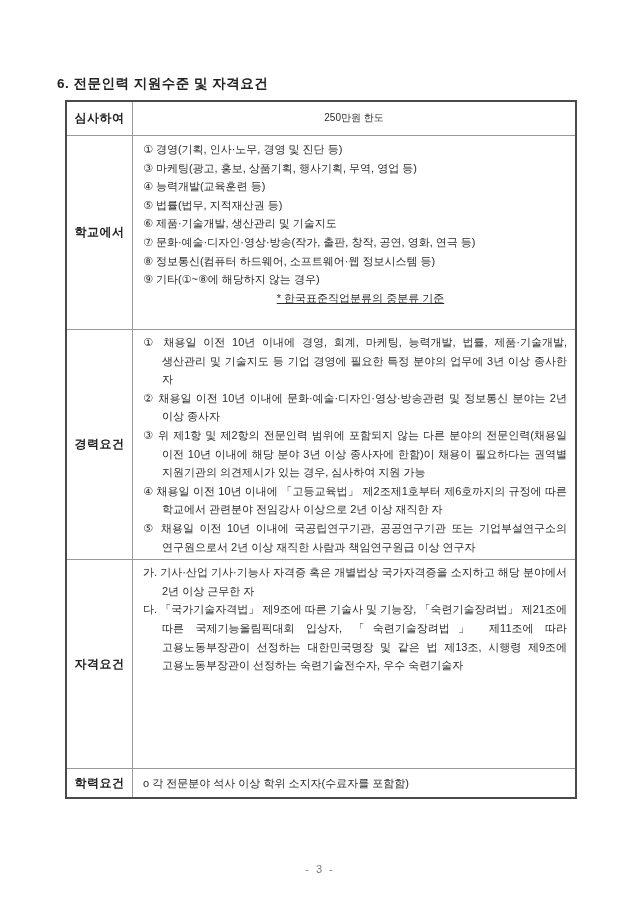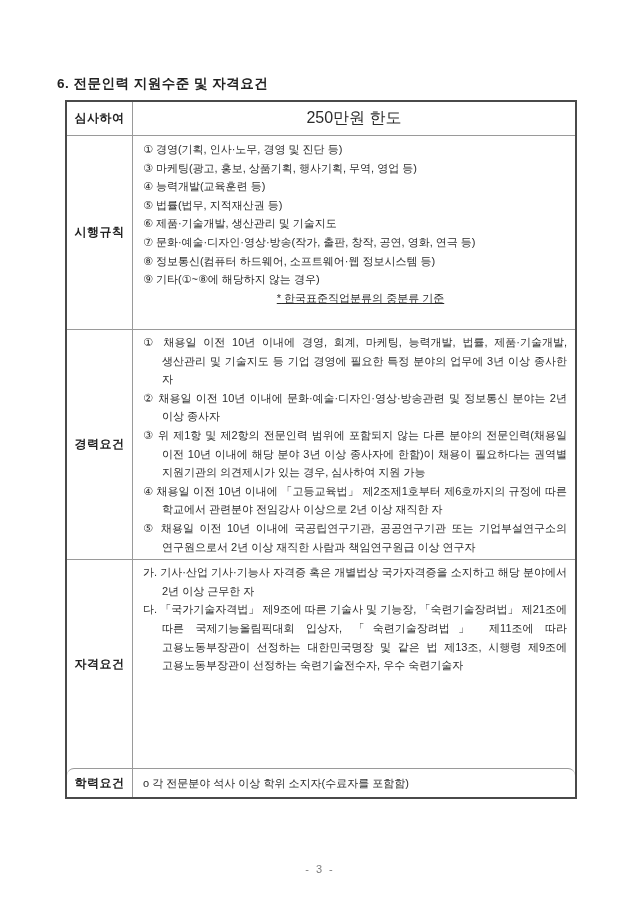--- a/index.html
+++ b/index.html
@@ -61,37 +61,37 @@
     font-size:11px;
     line-height:18.6px;
     text-align:justify;
     padding-left:19px;
     text-indent:-19px;
     color:#2b2b2b;
     word-break:keep-all;
   }
   .item.plain{
     padding-left:0;text-indent:0;text-align:center;
-    font-size:16px;line-height:18.6px;
+    font-size:10px;line-height:18.6px;
   }
   .item.note{
     margin-left:11px;
     padding-left:12px;
     text-indent:-12px;
     text-align:center;
     text-decoration:underline;
   }
   .marker{display:inline;}
   
   .row-support-level{min-height:33px;}
   .row-specialty-fields{min-height:194px;}
   .row-specialty-fields .content-cell{padding-top:4px;}
   .row-career-requirements{min-height:207px;}
   .row-qualification-requirements{min-height:209px;}
-  .row-education-requirements{min-height:29px;border-radius:7px;}
+  .row-education-requirements{min-height:29px;}
   .row-education-requirements .content-cell{
     display:flex;align-items:center;
   }
   .page-number{
     position:absolute;
     left:0;right:0;
     top:863px;
     text-align:center;
     font-size:11px;
     color:#7d7d7d;
@@ -105,21 +105,21 @@
   <div class="doc-title">6. 전문인력 지원수준 및 자격요건</div>
 
   <div class="req-table">
       <div class="trow row-support-level">
         <div class="label-cell">심사하여</div>
         <div class="content-cell center">
           <div class="item plain">250만원 한도</div>
         </div>
       </div>
       <div class="trow row-specialty-fields">
-        <div class="label-cell">시행규칙</div>
+        <div class="label-cell">학교에서</div>
         <div class="content-cell">
           <div class="item"><div class="marker" style="display: inline;">①</div> 경영(기획, 인사·노무, 경영 및 진단 등)</div>
           <div class="item"><div class="marker" style="display: inline;">③</div> 마케팅(광고, 홍보, 상품기획, 행사기획, 무역, 영업 등)</div>
           <div class="item"><div class="marker" style="display: inline;">④</div> 능력개발(교육훈련 등)</div>
           <div class="item"><div class="marker" style="display: inline;">⑤</div> 법률(법무, 지적재산권 등)</div>
           <div class="item"><div class="marker" style="display: inline;">⑥</div> 제품·기술개발, 생산관리 및 기술지도</div>
           <div class="item"><div class="marker" style="display: inline;">⑦</div> 문화·예술·디자인·영상·방송(작가, 출판, 창작, 공연, 영화, 연극 등)</div>
           <div class="item"><div class="marker" style="display: inline;">⑧</div> 정보통신(컴퓨터 하드웨어, 소프트웨어·웹 정보시스템 등)</div>
           <div class="item"><div class="marker" style="display: inline;">⑨</div> 기타(①~⑧에 해당하지 않는 경우)</div>
           <div class="item note"><div class="marker" style="display: inline;">*</div> 한국표준직업분류의 중분류 기준</div>

